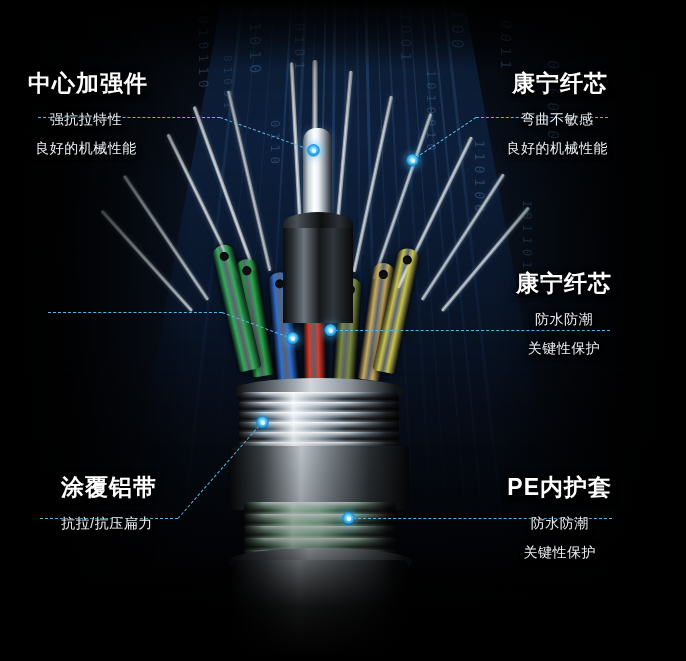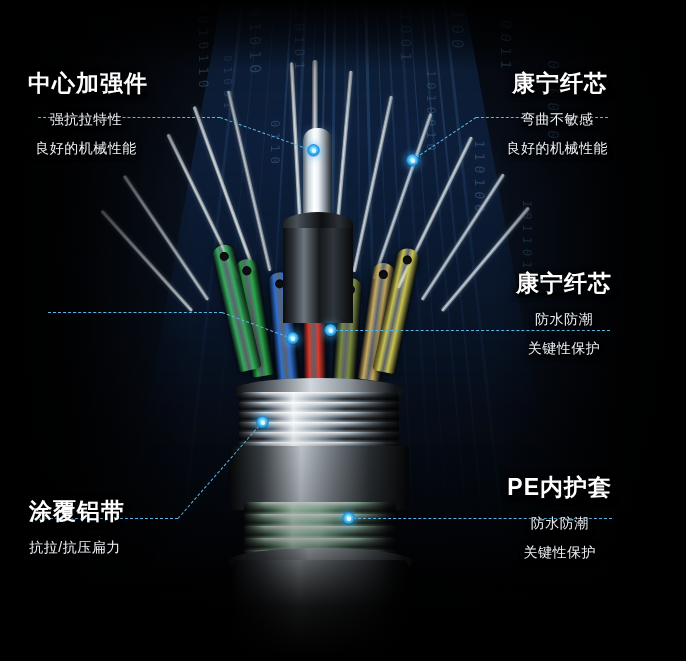--- a/index.html
+++ b/index.html
@@ -213,21 +213,21 @@
 
 
   <div class="callout col-right" style="right:74px;top:268px;">
     <div class="title">康宁纤芯</div>
     <div class="body">
       <div class="line">防水防潮</div>
       <div class="line">关键性保护</div>
     </div>
   </div>
 
-  <div class="callout col-left" style="left:25px;top:472px;margin-top:24px;">
+  <div class="callout col-left" style="left:57px;top:472px;">
     <div class="title">涂覆铝带</div>
     <div class="body">
       <div class="line">抗拉/抗压扁力</div>
     </div>
   </div>
 
   <div class="callout col-right" style="right:74px;top:472px;">
     <div class="title">PE内护套</div>
     <div class="body">
       <div class="line">防水防潮</div>

